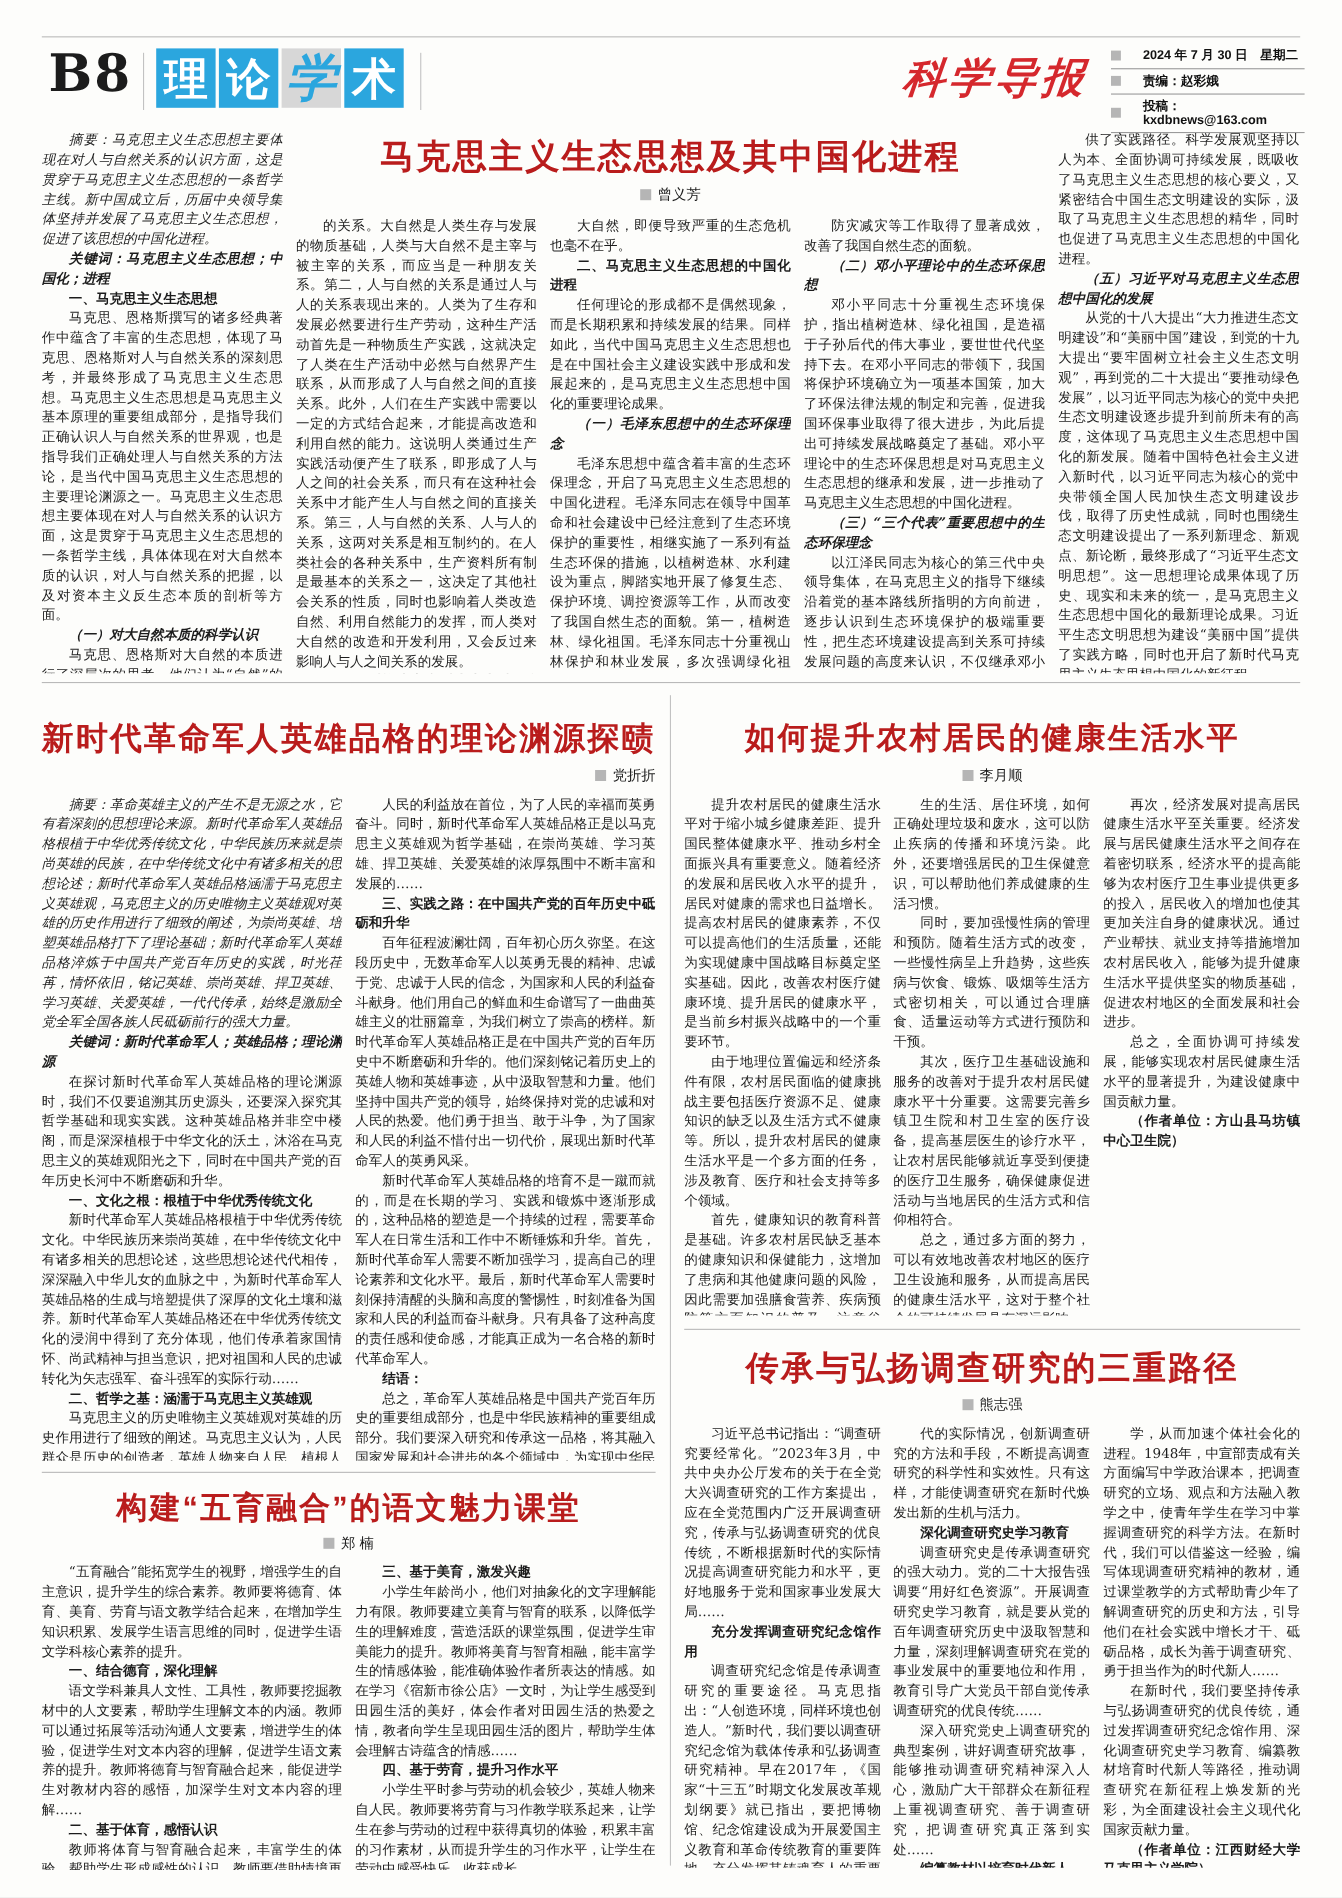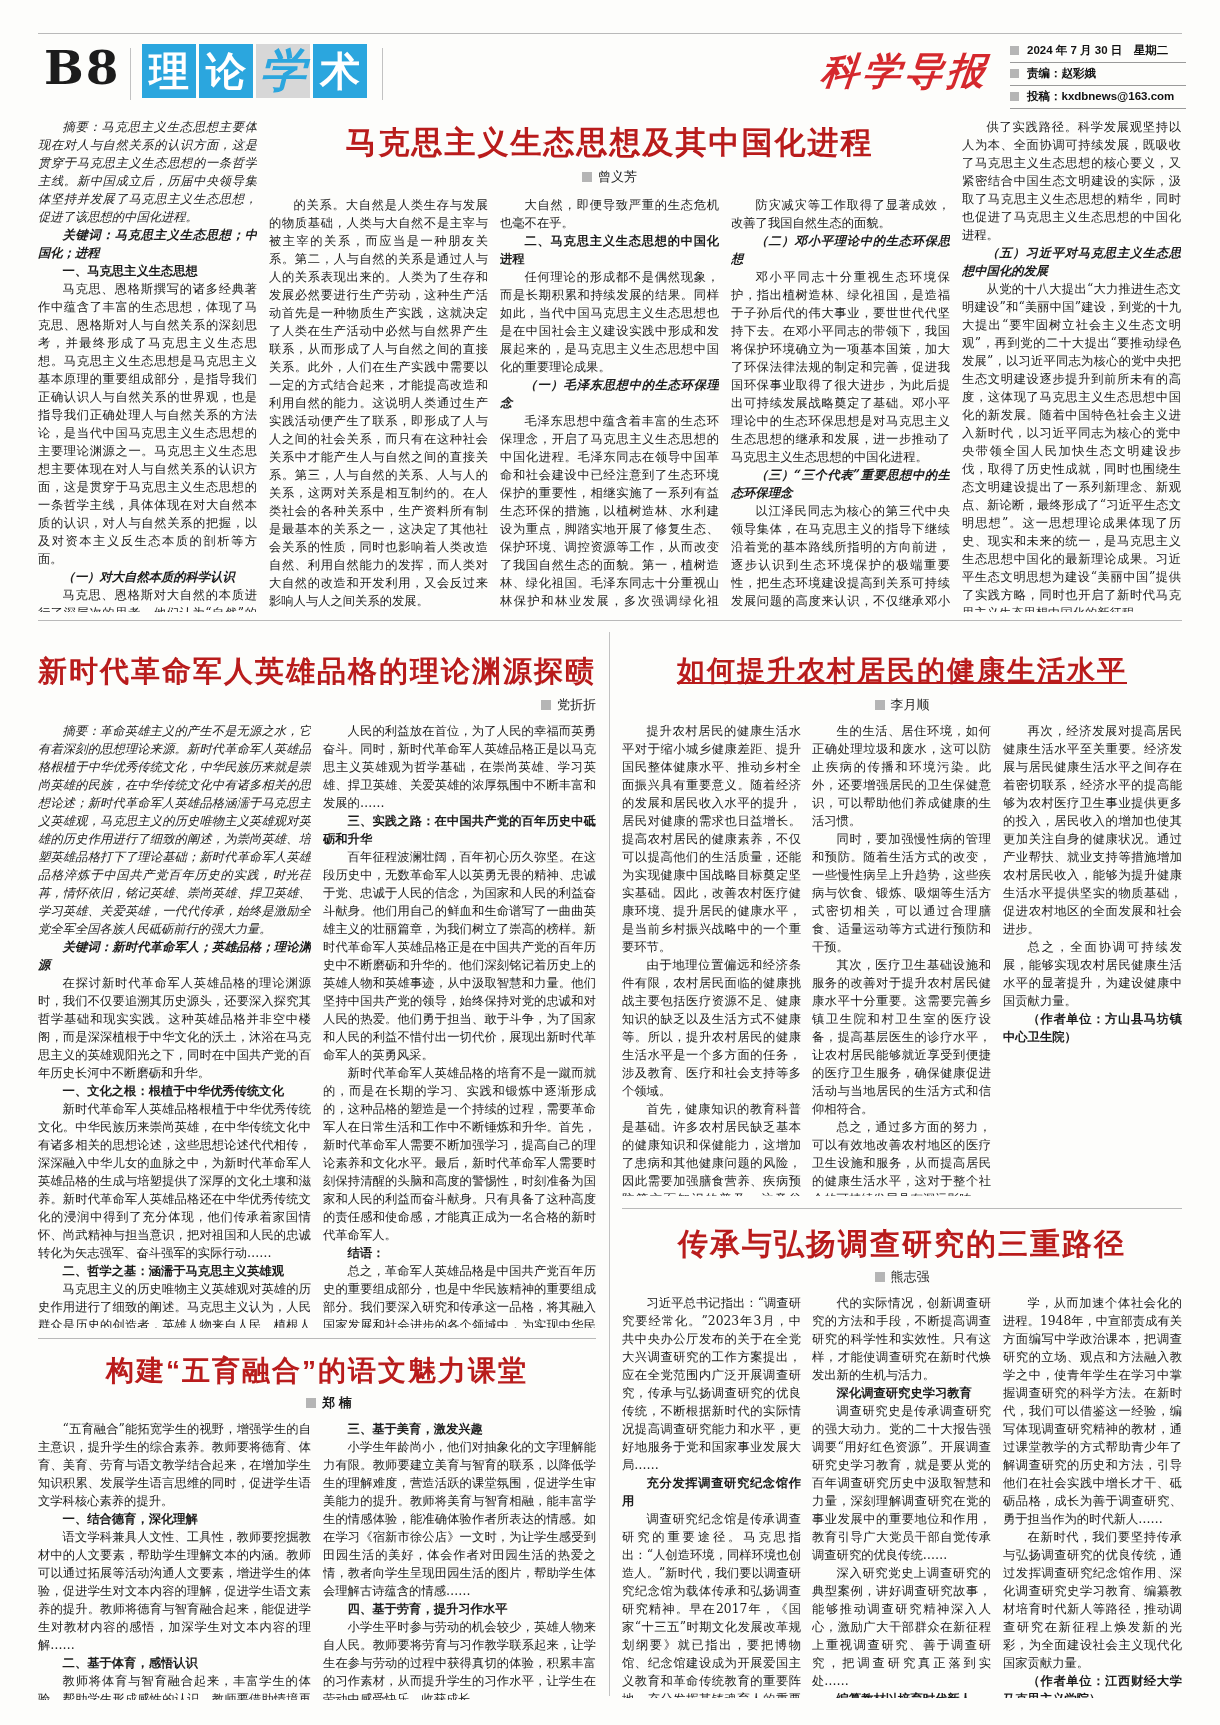--- a/index.html
+++ b/index.html
@@ -11,21 +11,21 @@
   #pageno{position:absolute;left:44px;top:40px;font-size:47px;font-weight:bold;letter-spacing:2px;}
   #masthead{position:absolute;left:142px;top:44px;display:flex;gap:3px;}
   .mh-sq{width:54px;height:54px;display:flex;align-items:center;justify-content:center;
          font-family:"Liberation Sans",sans-serif;font-weight:bold;font-size:40px;}
   .mh-blue{background:#2ba6de;color:#ffffff;}
   .mh-script{background:#d7d7d7;color:#2ba6de;font-family:"DejaVu Serif",serif;font-style:italic;font-size:46px;}
   #logo{position:absolute;left:800px;top:46px;width:210px;text-align:center;color:#d5282d;
         font-size:38px;font-weight:bold;font-style:italic;letter-spacing:4px;
         font-family:"DejaVu Serif","Liberation Serif",serif;transform:skewX(-6deg);}
   #pubinfo{position:absolute;left:1010px;top:40px;width:176px;font-family:"Liberation Sans",sans-serif;}
-  .pi-row{display:flex;align-items:center;gap:8px;font-size:11.5px;font-weight:bold;color:#111;
+  .pi-row{display:flex;align-items:center;gap:20px;font-size:11.5px;font-weight:bold;color:#111;
           border-bottom:1px solid #9a9a9a;padding:3px 0 4px 0;}
   .sq{display:inline-block;width:9px;height:9px;background:#b5b5b5;flex:0 0 auto;}
   
   .art-title{position:absolute;text-align:center;font-family:"Liberation Sans",sans-serif;
              font-weight:bold;color:#b91c1c;letter-spacing:2px;white-space:nowrap;}
   .byline{position:absolute;text-align:center;font-size:13px;font-family:"Liberation Sans",sans-serif;}
   .byline .sq{width:10px;height:10px;margin-right:6px;vertical-align:-1px;}
   
   .col{position:absolute;overflow:hidden;font-size:12.3px;line-height:18px;text-align:justify;}
   .blk{text-align:justify;}
@@ -120,36 +120,36 @@
       <div class="blk b-p">人民的利益放在首位，为了人民的幸福而英勇奋斗。同时，新时代革命军人英雄品格正是以马克思主义英雄观为哲学基础，在崇尚英雄、学习英雄、捍卫英雄、关爱英雄的浓厚氛围中不断丰富和发展的……</div>
       <div class="blk b-h1">三、实践之路：在中国共产党的百年历史中砥砺和升华</div>
       <div class="blk b-p">百年征程波澜壮阔，百年初心历久弥坚。在这段历史中，无数革命军人以英勇无畏的精神、忠诚于党、忠诚于人民的信念，为国家和人民的利益奋斗献身。他们用自己的鲜血和生命谱写了一曲曲英雄主义的壮丽篇章，为我们树立了崇高的榜样。新时代革命军人英雄品格正是在中国共产党的百年历史中不断磨砺和升华的。他们深刻铭记着历史上的英雄人物和英雄事迹，从中汲取智慧和力量。他们坚持中国共产党的领导，始终保持对党的忠诚和对人民的热爱。他们勇于担当、敢于斗争，为了国家和人民的利益不惜付出一切代价，展现出新时代革命军人的英勇风采。</div>
       <div class="blk b-p">新时代革命军人英雄品格的培育不是一蹴而就的，而是在长期的学习、实践和锻炼中逐渐形成的，这种品格的塑造是一个持续的过程，需要革命军人在日常生活和工作中不断锤炼和升华。首先，新时代革命军人需要不断加强学习，提高自己的理论素养和文化水平。最后，新时代革命军人需要时刻保持清醒的头脑和高度的警惕性，时刻准备为国家和人民的利益而奋斗献身。只有具备了这种高度的责任感和使命感，才能真正成为一名合格的新时代革命军人。</div>
       <div class="blk b-h1">结语：</div>
       <div class="blk b-p">总之，革命军人英雄品格是中国共产党百年历史的重要组成部分，也是中华民族精神的重要组成部分。我们要深入研究和传承这一品格，将其融入国家发展和社会进步的各个领域中，为实现中华民族伟大复兴的中国梦提供强大的精神支撑。同时，我们也要不断培育和弘扬新时代的英雄精神，让英雄的力量成为推动社会进步、促进国家繁荣的强大动力。</div>
     </div>
   <div class="rule-h" style="left:38px;top:1338px;width:558px;"></div>
 
   <div class="art-title" style="left:38px;top:1352px;width:558px;font-size:28px;">构建“五育融合”的语文魅力课堂</div>
-  <div class="byline" style="left:50px;top:1394px;width:558px;font-weight:bold;"><span class="sq"></span><span>郑 楠</span></div>
+  <div class="byline" style="left:38px;top:1394px;width:558px;"><span class="sq"></span><span>郑 楠</span></div>
   <div class="col" style="left:38px; top:1420px;width:273px;height:280px;">
       <div class="blk b-p">“五育融合”能拓宽学生的视野，增强学生的自主意识，提升学生的综合素养。教师要将德育、体育、美育、劳育与语文教学结合起来，在增加学生知识积累、发展学生语言思维的同时，促进学生语文学科核心素养的提升。</div>
       <div class="blk b-h1">一、结合德育，深化理解</div>
       <div class="blk b-p">语文学科兼具人文性、工具性，教师要挖掘教材中的人文要素，帮助学生理解文本的内涵。教师可以通过拓展等活动沟通人文要素，增进学生的体验，促进学生对文本内容的理解，促进学生语文素养的提升。教师将德育与智育融合起来，能促进学生对教材内容的感悟，加深学生对文本内容的理解……</div>
       <div class="blk b-h1">二、基于体育，感悟认识</div>
       <div class="blk b-p">教师将体育与智育融合起来，丰富学生的体验，帮助学生形成感性的认识。教师要借助情境再现帮助学生理解文本内容，引发学生的运动兴趣。如在学习《水》一文时，为让学生感受到“水，成了村子里最珍贵的东西”，教者让学生联系生活说说自己的感受……</div>
     </div>
   <div class="col" style="left:323px;top:1420px;width:273px;height:280px;">
       <div class="blk b-h1">三、基于美育，激发兴趣</div>
       <div class="blk b-p">小学生年龄尚小，他们对抽象化的文字理解能力有限。教师要建立美育与智育的联系，以降低学生的理解难度，营造活跃的课堂氛围，促进学生审美能力的提升。教师将美育与智育相融，能丰富学生的情感体验，能准确体验作者所表达的情感。如在学习《宿新市徐公店》一文时，为让学生感受到田园生活的美好，体会作者对田园生活的热爱之情，教者向学生呈现田园生活的图片，帮助学生体会理解古诗蕴含的情感……</div>
       <div class="blk b-h1">四、基于劳育，提升习作水平</div>
       <div class="blk b-p">小学生平时参与劳动的机会较少，英雄人物来自人民。教师要将劳育与习作教学联系起来，让学生在参与劳动的过程中获得真切的体验，积累丰富的习作素材，从而提升学生的习作水平，让学生在劳动中感受快乐、收获成长……</div>
     </div>
 
-  <div class="art-title" style="left:622px;top:652px;width:560px;font-size:28px;text-decoration:underline;">如何提升农村居民的健康生活水平</div>
+  <div class="art-title" style="left:622px;top:652px;width:560px;font-size:28px;">如何提升农村居民的健康生活水平</div>
   <div class="byline" style="left:622px;top:696px;width:560px;"><span class="sq"></span><span>李月顺</span></div>
   <div class="col" style="left:622px; top:722px;width:179px;height:474px;">
       <div class="blk b-p">提升农村居民的健康生活水平对于缩小城乡健康差距、提升国民整体健康水平、推动乡村全面振兴具有重要意义。随着经济的发展和居民收入水平的提升，居民对健康的需求也日益增长。提高农村居民的健康素养，不仅可以提高他们的生活质量，还能为实现健康中国战略目标奠定坚实基础。因此，改善农村医疗健康环境、提升居民的健康水平，是当前乡村振兴战略中的一个重要环节。</div>
       <div class="blk b-p">由于地理位置偏远和经济条件有限，农村居民面临的健康挑战主要包括医疗资源不足、健康知识的缺乏以及生活方式不健康等。所以，提升农村居民的健康生活水平是一个多方面的任务，涉及教育、医疗和社会支持等多个领域。</div>
       <div class="blk b-p">首先，健康知识的教育科普是基础。许多农村居民缺乏基本的健康知识和保健能力，这增加了患病和其他健康问题的风险，因此需要加强膳食营养、疾病预防等方面知识的普及，注意谷类、蔬菜、水果、肉类的均衡摄入，并注意减少油、盐的摄入，这对于农村居民保持身体和饮食健康也是至关重要的。</div>
     </div>
   <div class="col" style="left:812px; top:722px;width:179px;height:474px;">
       <div class="blk b-p">生的生活、居住环境，如何正确处理垃圾和废水，这可以防止疾病的传播和环境污染。此外，还要增强居民的卫生保健意识，可以帮助他们养成健康的生活习惯。</div>
       <div class="blk b-p">同时，要加强慢性病的管理和预防。随着生活方式的改变，一些慢性病呈上升趋势，这些疾病与饮食、锻炼、吸烟等生活方式密切相关，可以通过合理膳食、适量运动等方式进行预防和干预。</div>
       <div class="blk b-p">其次，医疗卫生基础设施和服务的改善对于提升农村居民健康水平十分重要。这需要完善乡镇卫生院和村卫生室的医疗设备，提高基层医生的诊疗水平，让农村居民能够就近享受到便捷的医疗卫生服务，确保健康促进活动与当地居民的生活方式和信仰相符合。</div>

